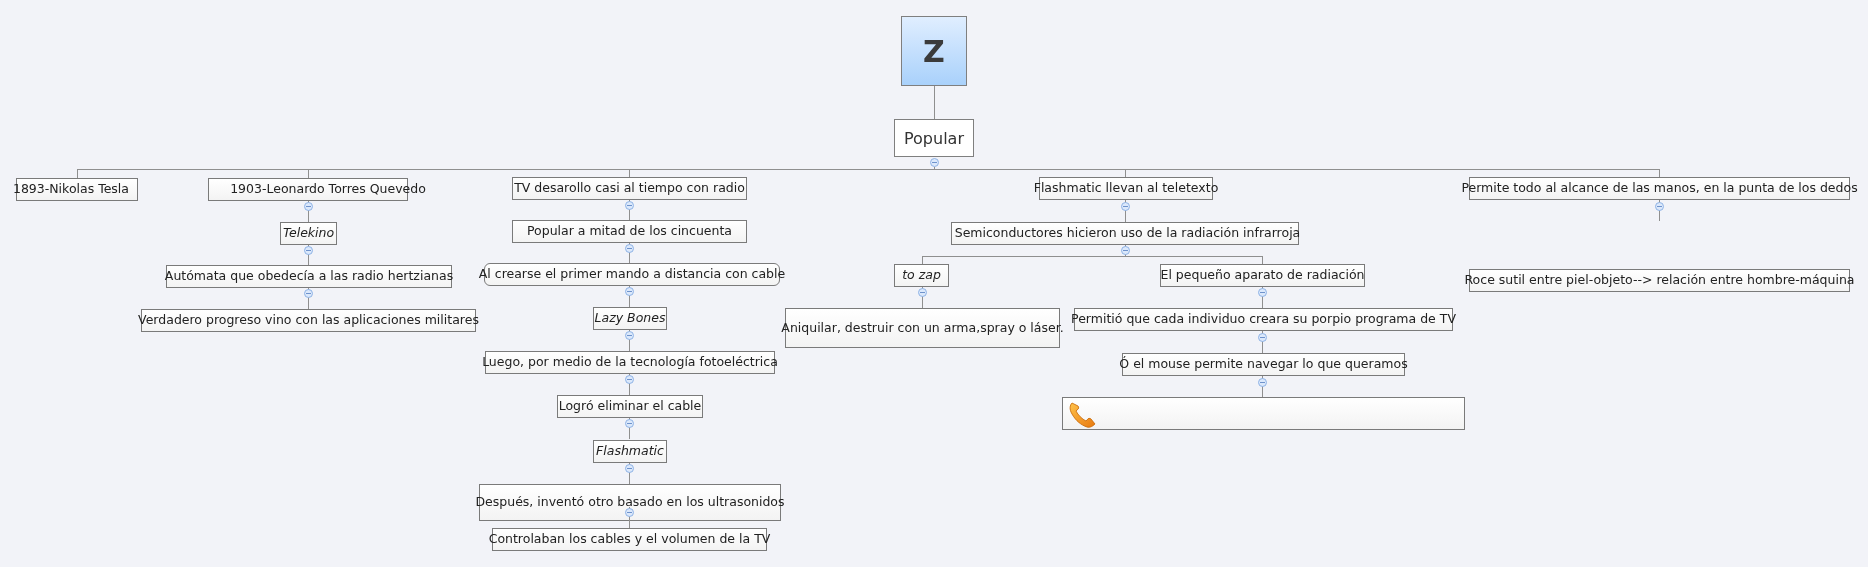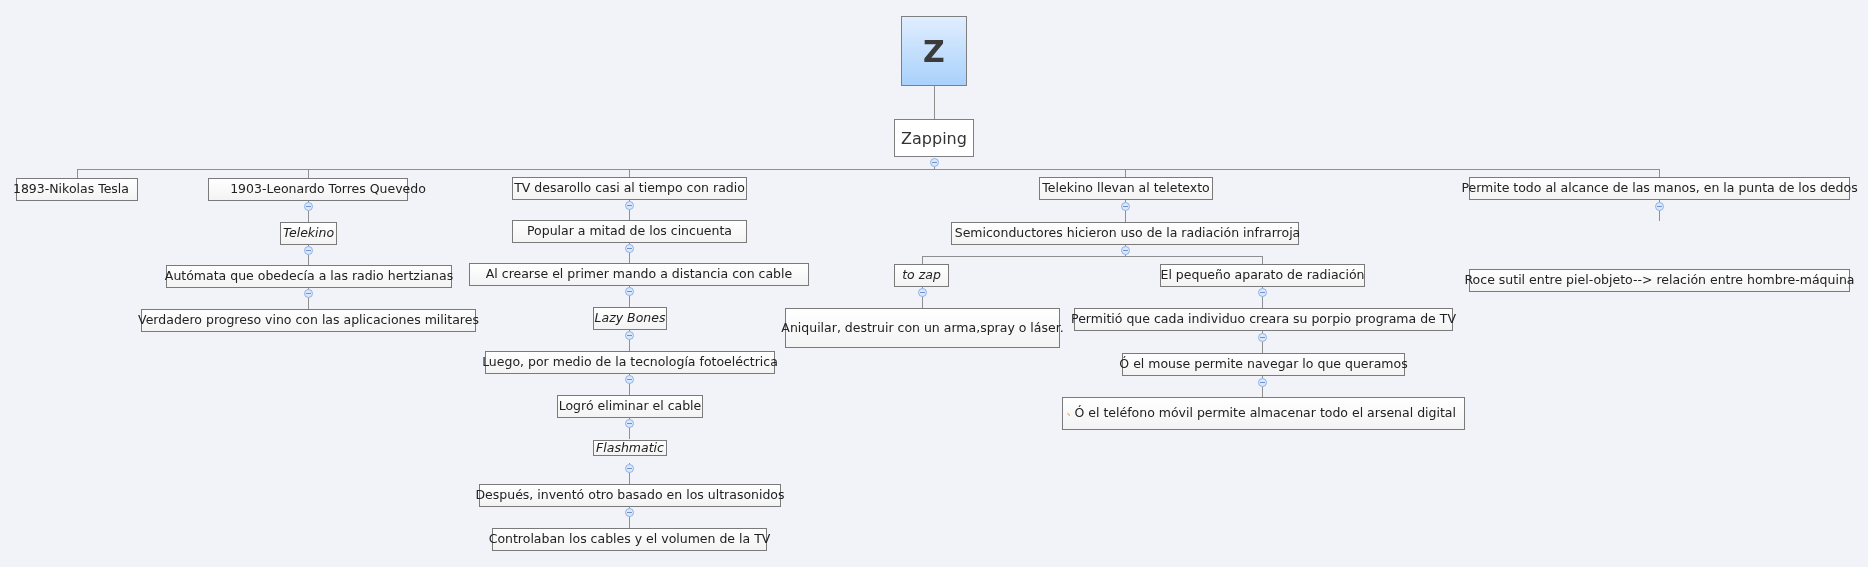--- a/index.html
+++ b/index.html
@@ -46,21 +46,21 @@
   .phone { display:inline-block; width:30px; height:30px; margin-right:4px; }
 </style>
 </head>
 <body>
 
 <div class="root-img">
     <span>Z</span>
   </div>
 <div class="line vl" style="left:934px;top:86px;height:33px;"></div>
 <div class="zap">
-    <span>Zapping</span>
+    <span>Popular</span>
   </div>
 <div class="toggle" style="left:930px;top:158px;"></div>
 <div class="line vl" style="left:934px;top:167px;height:3px;"></div>
 
 <div class="line hl" style="left:77px;top:169px;width:1583px;"></div>
 <div class="line vl" style="left:77px;top:169px;height:9px;"></div>
 <div class="line vl" style="left:308px;top:169px;height:9px;"></div>
 <div class="line vl" style="left:629px;top:169px;height:9px;"></div>
 <div class="line vl" style="left:1125px;top:169px;height:9px;"></div>
 <div class="line vl" style="left:1659px;top:169px;height:9px;"></div>
@@ -91,56 +91,56 @@
 <div class="node" style="left:512px;top:177px;width:235px;height:23px;">
     <span>TV desarollo casi al tiempo con radio</span>
   </div>
 <div class="line vl" style="left:629px;top:200px;height:21px;"></div>
 <div class="toggle" style="left:625px;top:201px;"></div>
 <div class="node" style="left:512px;top:220px;width:235px;height:23px;">
     <span>Popular a mitad de los cincuenta</span>
   </div>
 <div class="line vl" style="left:629px;top:243px;height:21px;"></div>
 <div class="toggle" style="left:625px;top:244px;"></div>
-<div class="node" style="left:469px;top:263px;width:340px;height:23px;">
+<div class="node" style="left:484px;top:263px;width:296px;height:23px;border-radius:6px;">
     <span>Al crearse el primer mando a distancia con cable</span>
   </div>
 <div class="line vl" style="left:629px;top:286px;height:21px;"></div>
 <div class="toggle" style="left:625px;top:287px;"></div>
 <div class="node italic" style="left:593px;top:307px;width:74px;height:23px;">
     <span>Lazy Bones</span>
   </div>
 <div class="line vl" style="left:629px;top:330px;height:21px;"></div>
 <div class="toggle" style="left:625px;top:331px;"></div>
 <div class="node" style="left:485px;top:351px;width:290px;height:23px;justify-content:center;">
     <span>Luego, por medio de la tecnología fotoeléctrica</span>
   </div>
 <div class="line vl" style="left:629px;top:374px;height:21px;"></div>
 <div class="toggle" style="left:625px;top:375px;"></div>
 <div class="node" style="left:557px;top:395px;width:146px;height:23px;">
     <span>Logró eliminar el cable</span>
   </div>
 <div class="line vl" style="left:629px;top:418px;height:21px;"></div>
 <div class="toggle" style="left:625px;top:419px;"></div>
-<div class="node italic" style="left:593px;top:440px;width:74px;height:16px;">
+<div class="node italic" style="left:593px;top:440px;width:74px;height:23px;">
     <span>Flashmatic</span>
   </div>
 <div class="line vl" style="left:629px;top:463px;height:21px;"></div>
 <div class="toggle" style="left:625px;top:464px;"></div>
-<div class="node" style="left:479px;top:484px;width:302px;height:23px;">
+<div class="node" style="left:479px;top:484px;width:302px;height:37px;">
     <span>Después, inventó otro basado en los ultrasonidos</span>
   </div>
 <div class="line vl" style="left:629px;top:507px;height:21px;"></div>
 <div class="toggle" style="left:625px;top:508px;"></div>
 <div class="node" style="left:492px;top:528px;width:275px;height:23px;">
     <span>Controlaban los cables y el volumen de la TV</span>
   </div>
 
 <div class="node" style="left:1039px;top:177px;width:174px;height:23px;">
-    <span>Telekino llevan al teletexto</span>
+    <span>Flashmatic llevan al teletexto</span>
   </div>
 <div class="line vl" style="left:1125px;top:200px;height:22px;"></div>
 <div class="toggle" style="left:1121px;top:202px;"></div>
 <div class="node" style="left:951px;top:222px;width:348px;height:23px;padding-left:13px;">
     <span>Semiconductores hicieron uso de la radiación infrarroja</span>
   </div>
 <div class="line vl" style="left:1125px;top:245px;height:12px;"></div>
 <div class="toggle" style="left:1121px;top:246px;"></div>
 <div class="line hl" style="left:922px;top:256px;width:341px;"></div>
 <div class="line vl" style="left:922px;top:256px;height:9px;"></div>
@@ -173,21 +173,20 @@
 <div class="node" style="left:1062px;top:397px;width:403px;height:33px;justify-content:flex-start;padding-left:4px;">
   <svg class="phone" viewBox="0 0 30 30">
     <defs>
         <linearGradient id="pg" x1="0" y1="0" x2="1" y2="1">
           <stop offset="0" stop-color="#ffc24a"></stop>
           <stop offset="1" stop-color="#e8790f"></stop>
         </linearGradient>
       </defs>
     <path d="M5 4 C3 6 2 10 5 15 C9 22 14 26 20 28 C23 29 26 27 28 25 L24 20 C23 19 21 19 20 21 L19 22 C15 20 11 16 9 12 L10 11 C12 10 12 8 11 7 Z" fill="url(#pg)" stroke="#c76400" stroke-width="0.8"></path>
   </svg>
-  <span>Ó el teléfono móvil permite almacenar todo el arsenal digital</span>
 </div>
 
 <div class="node" style="left:1469px;top:177px;width:381px;height:23px;">
     <span>Permite todo al alcance de las manos, en la punta de los dedos</span>
   </div>
 <div class="line vl" style="left:1659px;top:200px;height:21px;"></div>
 <div class="toggle" style="left:1655px;top:202px;"></div>
 <div class="node" style="left:1469px;top:221px;width:381px;height:23px;margin-top:48px;">
     <span>Roce sutil entre piel-objeto--&gt; relación entre hombre-máquina</span>
   </div>

